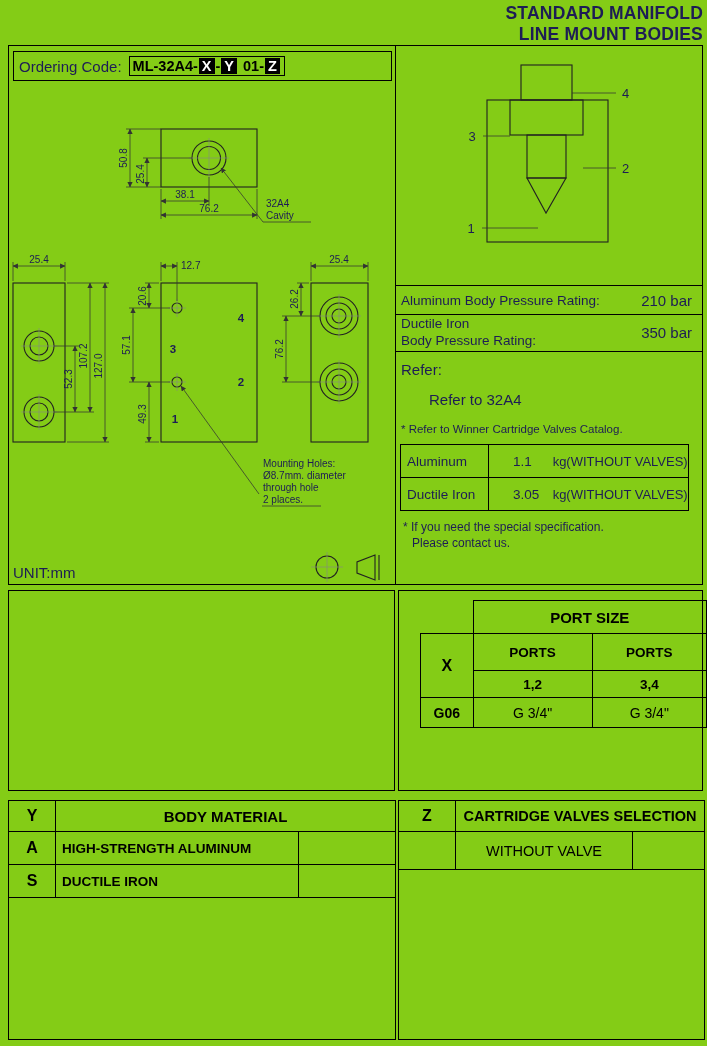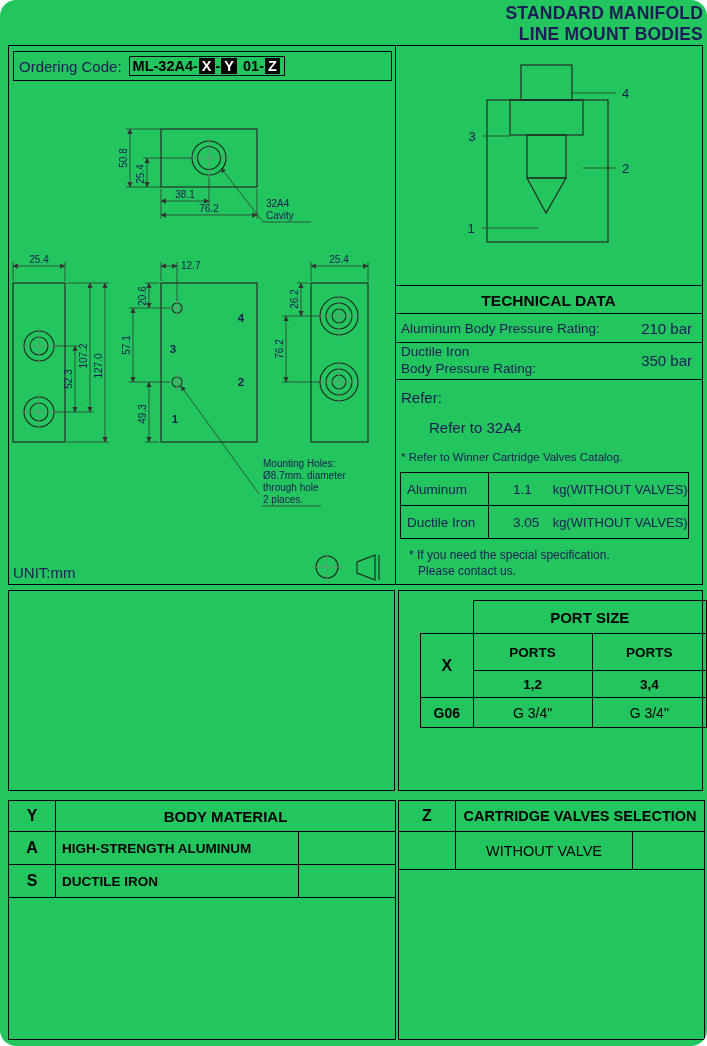--- a/index.html
+++ b/index.html
@@ -1,18 +1,18 @@
 <!DOCTYPE html>
 <html><head>
 <meta charset="utf-8">
 <style>
   * { margin:0; padding:0; box-sizing:border-box; }
   :root { --navy:#1d1d55; --ink:#000; }
   body { font-family:"Liberation Sans", sans-serif; background:#fff; }
-  .page { position:relative; width:707px; height:1046px; background:#22c55e; color:var(--navy); overflow:hidden;border-radius:16px; }
+  .page { position:relative; width:707px; height:1046px; background:#84cc16; color:var(--navy); overflow:hidden; }
 
   
   .title-block { position:absolute; top:3px; right:4px; text-align:right; color:var(--navy);
                  font-weight:bold; font-size:17.5px; line-height:1.18; letter-spacing:.2px; }
 
   
   .main-box { position:absolute; left:8px; top:45px; width:695px; height:540px; border:1.2px solid #000; }
   .vdiv { position:absolute; left:386px; top:0; bottom:0; width:0; border-left:1.2px solid #000; }
 
   .ordering-box { position:absolute; left:4px; top:5px; width:379px; height:30px; border:1px solid #000;
@@ -46,21 +46,21 @@
   .td-prow2 { height:37px; font-size:13.5px; line-height:1.25; }
   .td-pvalue { font-size:15px; white-space:nowrap; }
   .td-cavity { margin:9px 0 0 6px; font-size:15px; }
   .td-refer { margin:13px 0 0 34px; font-size:15px; }
   .td-note1 { margin:15px 0 0 6px; font-size:11.5px; }
   .wt { margin:9px 0 0 5px; border-collapse:collapse; }
   .wt td { border:1.2px solid #000; height:33px; color:var(--navy); }
   .wt .wt-mat { width:88px; padding-left:6px; font-size:13.5px; }
   .wt .wt-val { width:200px; padding-left:24px; font-size:13px; }
   .wt-num { display:inline-block; width:36px; font-size:13.5px; }
-  .td-note2 { margin:9px 0 0 14px; font-size:12px; line-height:1.3; color:var(--navy); }
+  .td-note2 { margin:9px 0 0 8px; font-size:12px; line-height:1.3; color:var(--navy); }
   .td-note2 .ind { padding-left:9px; }
 
   
   .mid-left { position:absolute; left:8px; top:590px; width:387px; height:201px; border:1.2px solid #000; }
   .mid-right { position:absolute; left:398px; top:590px; width:305px; height:201px; border:1.2px solid #000; }
 
   .port-table { position:absolute; left:420px; top:600px; border-collapse:collapse; table-layout:fixed; color:#000;padding-left:32px; }
   .port-table th, .port-table td { border:1.2px solid #000; text-align:center; vertical-align:middle; }
   .port-table td.nb { border:none; }
   .pt-title { font-size:15px; font-weight:bold; }
@@ -254,21 +254,20 @@
       <g>
         <circle class="outline" cx="318" cy="481" r="11"></circle>
         <line class="cl" x1="302" y1="481" x2="334" y2="481"></line>
         <line class="cl" x1="318" y1="466" x2="318" y2="496"></line>
         <path class="outline" d="M366,469 L348,476 L348,487 L366,494 Z"></path>
         <line class="outline" x1="370" y1="469" x2="370" y2="494"></line>
       </g>
     </svg>
 
     <div class="tech-data">
-      <div class="td-header">TECHNICAL DATA</div>
       <div class="td-prow td-prow1">
         <span>Aluminum Body Pressure Rating:</span>
         <span class="td-pvalue">210 bar</span>
       </div>
       <div class="td-prow td-prow2">
         <span>
           <span style="display:block">Ductile Iron</span>
           <span style="display:block">Body Pressure Rating:</span>
         </span>
         <span class="td-pvalue">350 bar</span>

